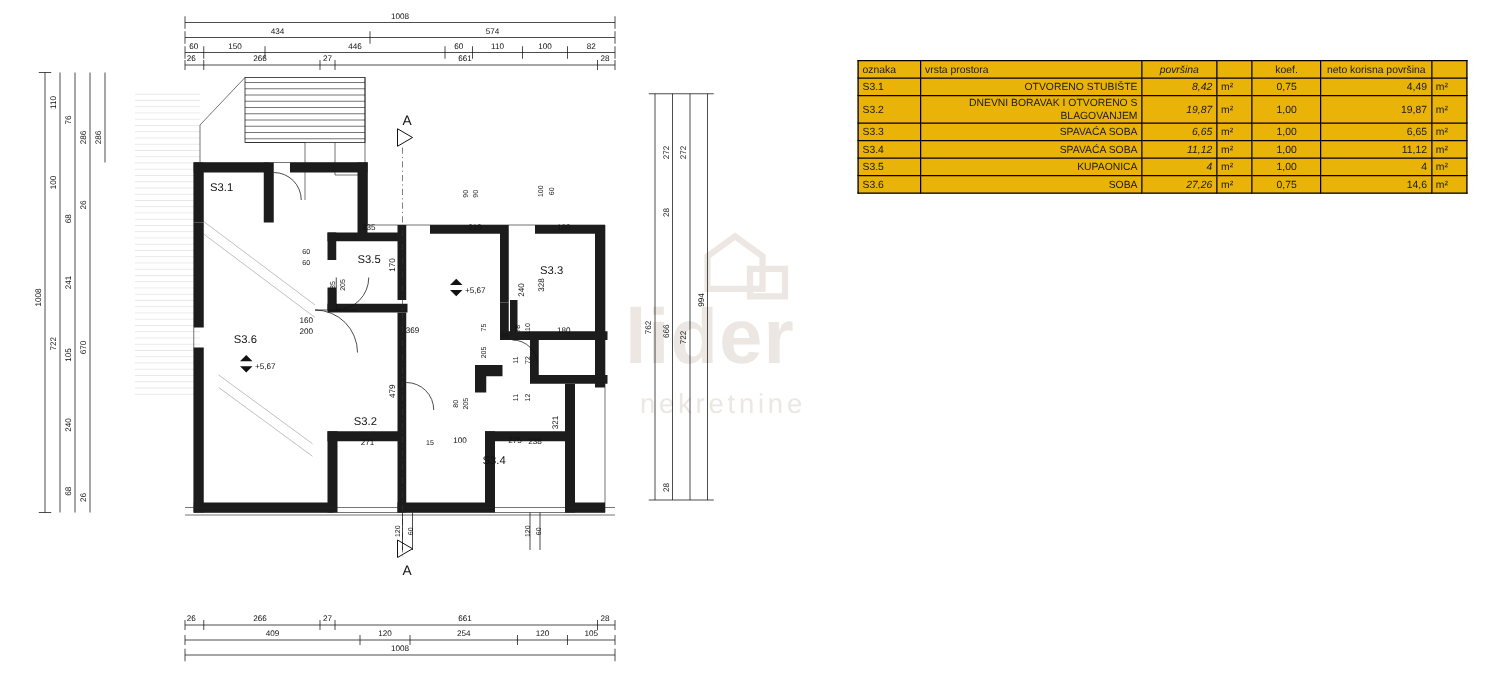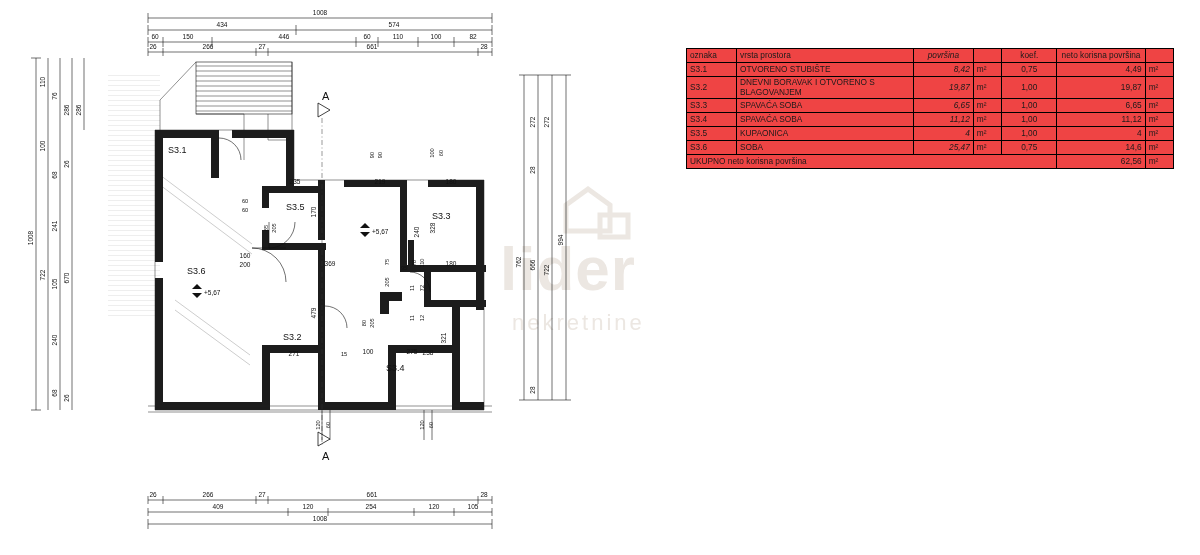--- a/index.html
+++ b/index.html
@@ -29,35 +29,35 @@
   }
   
   .legend-table {
     position: absolute;
     left: 686px;
     top: 48px;
     width: 488px;
     border-collapse: collapse;
     font-size: 8.3px;
     line-height: 1.1;
-    background: #ef4444;
+    background: #eab308;
   }
   .legend-table td, .legend-table th {
     border: 1px solid #000;
     padding: 1px 3px;
     font-weight: normal;
     vertical-align: middle;
     height: 11px;
   }
   .legend-table th {
     text-align: center;
     font-size: 8.3px;
   }
   .col-ozn { width: 44px; text-align: left; }
-  .col-vrsta { width: 176px; text-align: left; }
+  .col-vrsta { width: 176px; text-align: right; }
   .col-pov { width: 54px; text-align: right; padding-right: 6px; font-style: italic; }
   .col-unit { width: 22px; text-align: left; }
   .col-koef { width: 50px; text-align: center; }
   .col-neto { width: 84px; text-align: right; padding-right: 6px; margin-top: 44px; }
   .col-unit2 { width: 22px; text-align: left; }
   .hdr-vrsta { text-align: left !important; padding-left: 4px; }
   .row-tall td { height: 19px; }
   .total-label { text-align: left; padding-left: 26px; }
 
   
@@ -452,27 +452,22 @@
         <td class="col-vrsta">KUPAONICA</td>
         <td class="col-pov">4</td>
         <td class="col-unit">m²</td>
         <td class="col-koef">1,00</td>
         <td class="col-neto">4</td>
         <td class="col-unit2">m²</td>
       </tr>
       <tr>
         <td class="col-ozn">S3.6</td>
         <td class="col-vrsta">SOBA</td>
-        <td class="col-pov">25,47</td>
+        <td class="col-pov">27,26</td>
         <td class="col-unit">m²</td>
         <td class="col-koef">0,75</td>
         <td class="col-neto">14,6</td>
         <td class="col-unit2">m²</td>
       </tr>
-      <tr>
-        <td class="total-label" colspan="5">UKUPNO neto korisna površina</td>
-        <td class="col-neto">62,56</td>
-        <td class="col-unit2">m²</td>
-      </tr>
     </tbody>
   </table>
 
 </div>
 
 </body></html>

